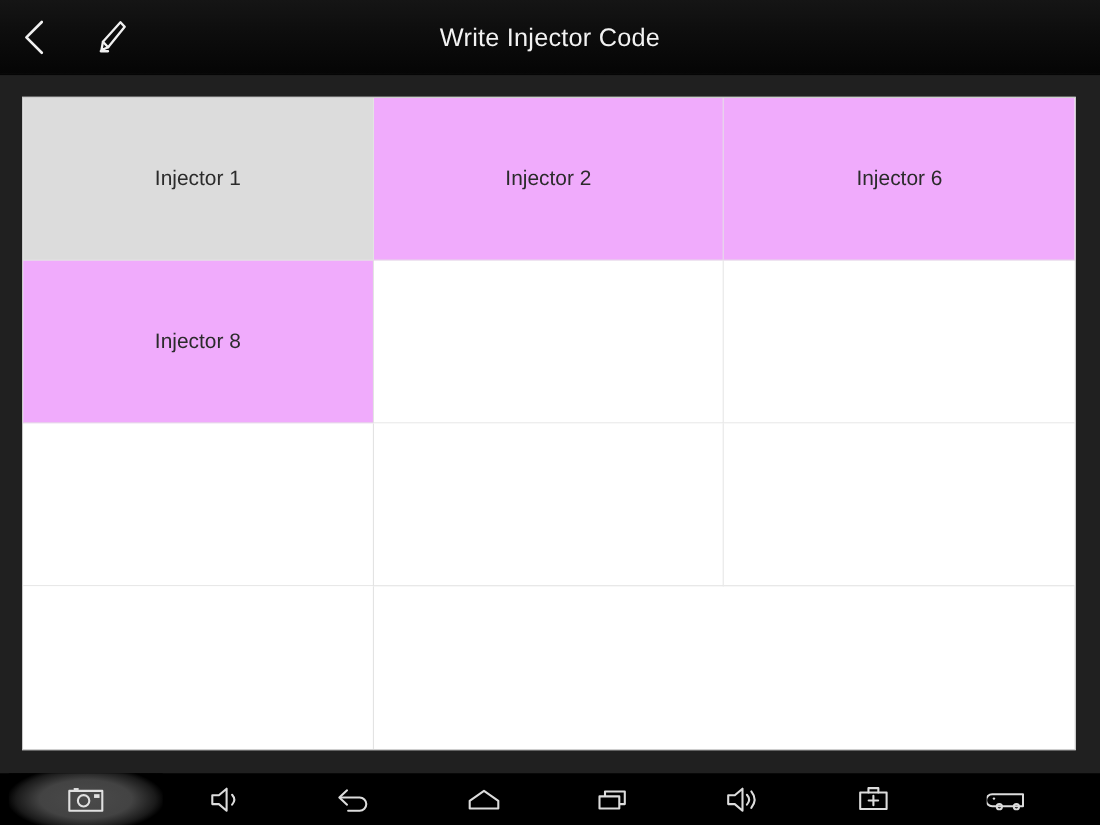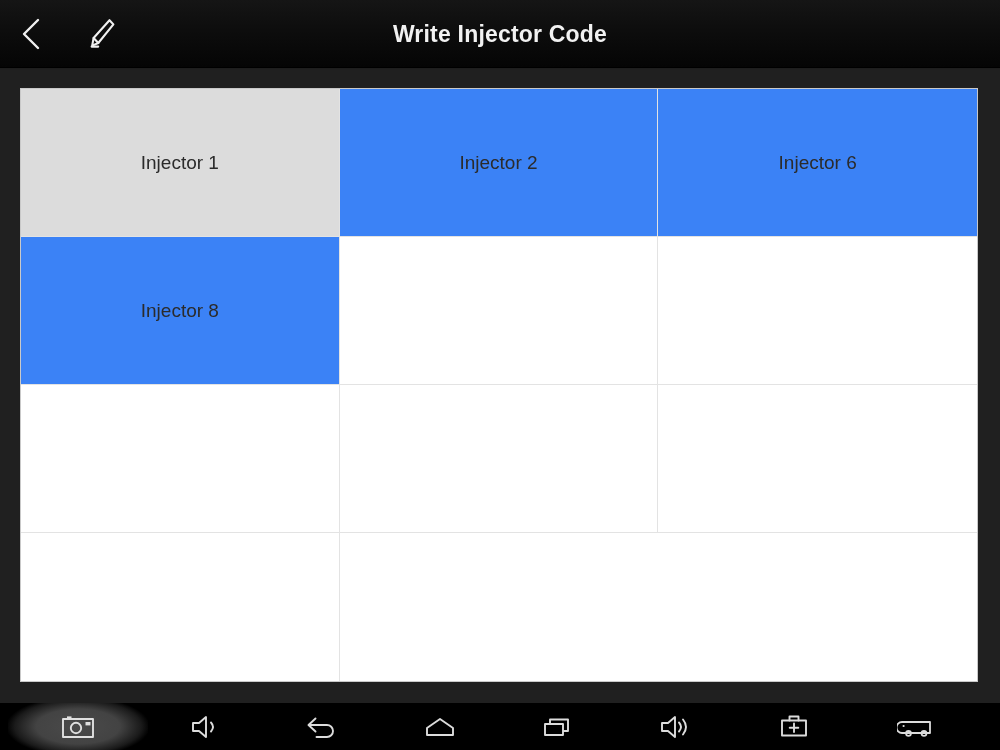--- a/index.html
+++ b/index.html
@@ -33,21 +33,20 @@
   #edit-btn  { left:74px; width:56px; }
   #header svg { display:block; }
   #title {
     position:absolute; left:0; top:0;
     width:1000px; height:68px;
     display:flex; align-items:center; justify-content:center;
     color:#f2f2f2;
     font-size:23px;
     letter-spacing:.2px;
     pointer-events:none;
-    font-weight:bold;
   }
 
   
   #content {
     position:absolute; left:0; top:69px;
     width:1000px; height:634px;
     background:#202020;
   }
   #grid {
     position:absolute;
@@ -62,21 +61,21 @@
   }
   .cell {
     display:flex; align-items:center; justify-content:center;
     font-size:19px;
     color:#2b2b2b;
     background:#ffffff;
     border-right:1px solid #e3e3e3;
     border-bottom:1px solid #e3e3e3;
     user-select:none;
   }
-  .cell.filled   { background:#3b82f6; }
+  .cell.filled   { background:#f0abfc; }
   .cell.selected { background:#dcdcdc; }
   .cell:nth-child(3n) { border-right:none; }
   .cell:nth-child(n+10) { border-bottom:none; }
 
   
   #navbar {
     position:absolute; left:0; top:703px;
     width:1000px; height:47px;
     background:#000;
   }

